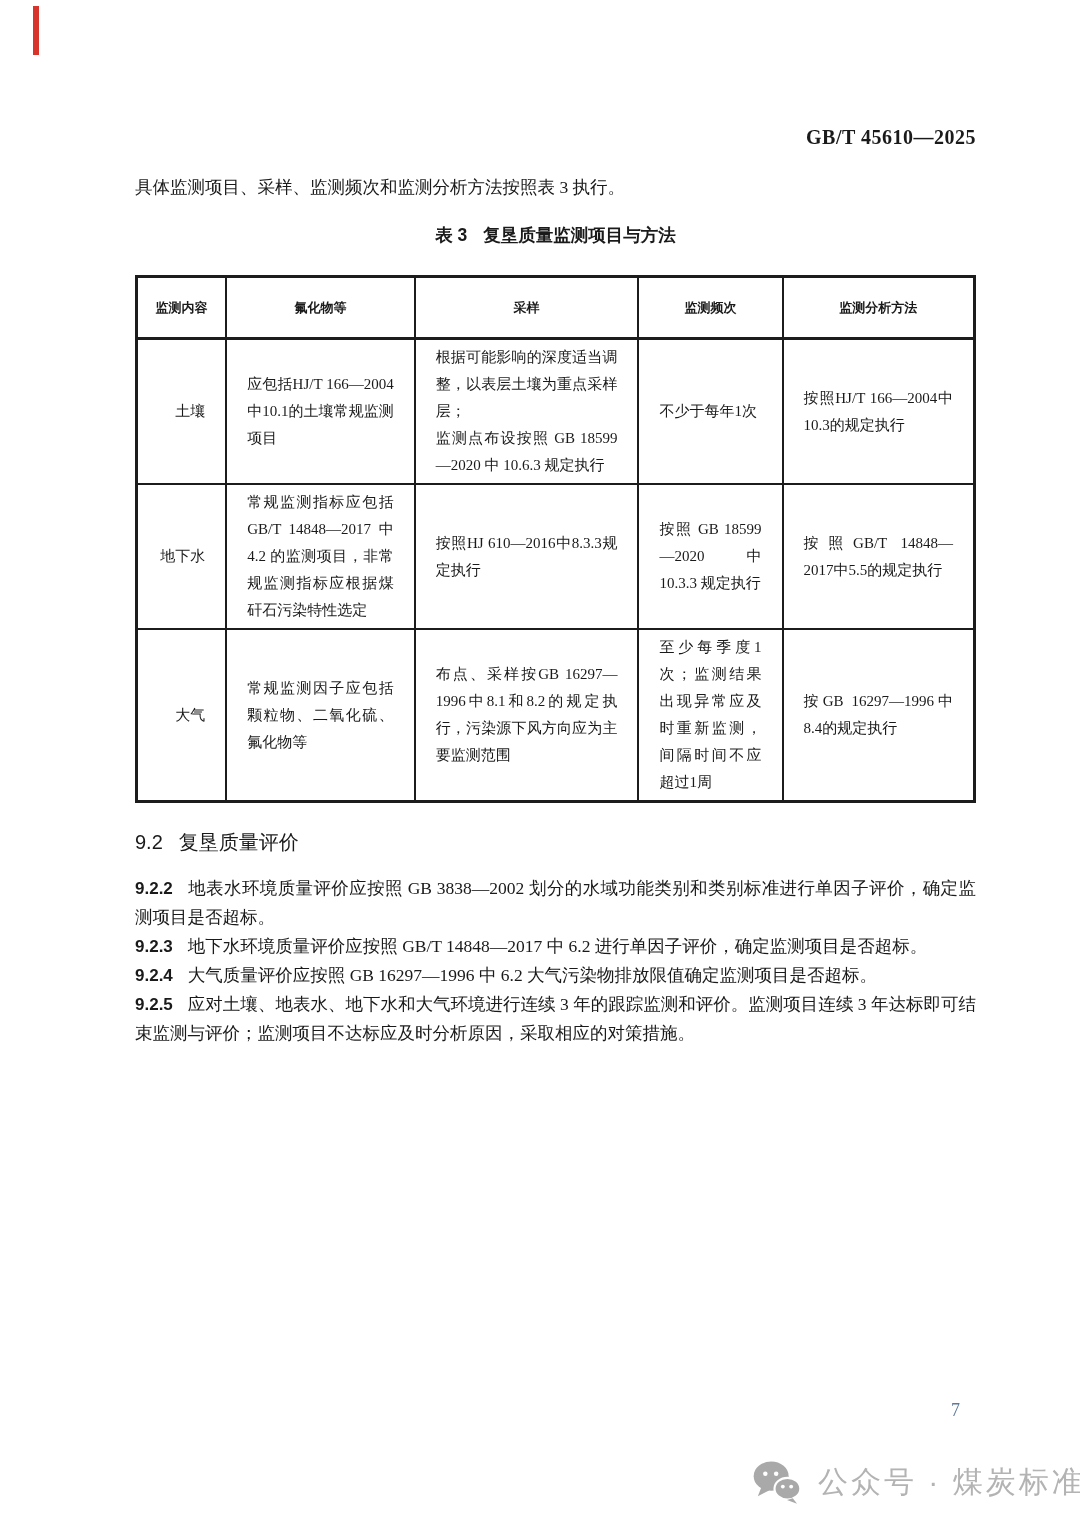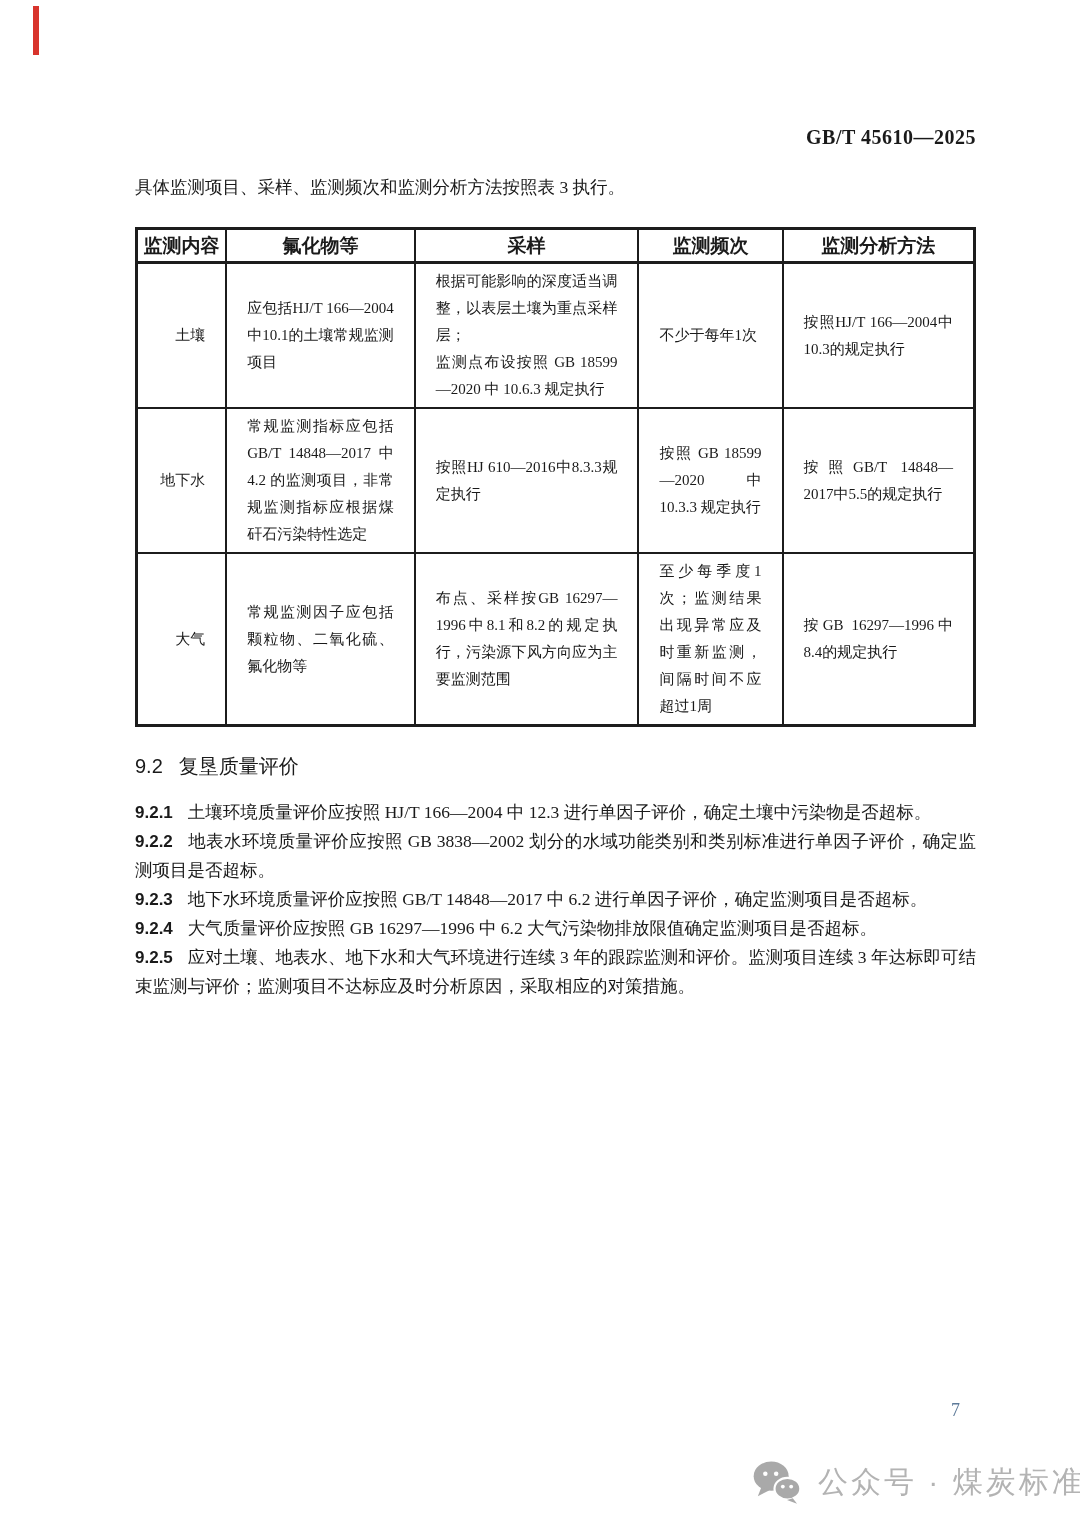--- a/index.html
+++ b/index.html
@@ -49,24 +49,24 @@
   table.monitor th, table.monitor td {
     border: 2px solid #1c1c1c;
     vertical-align: middle;
     font-size: 15px;
     line-height: 27px;
     padding: 4px 20px;
   }
   table.monitor thead th {
     border-bottom: 3px solid #1c1c1c;
     font-weight: bold;
-    font-size: 19px;
+    font-size: 13px;
     text-align: center;
     height: 34px;
-    padding: 2px 4px;
+    padding: 16px 4px;
     font-family: "Liberation Sans", "DejaVu Sans", sans-serif;
   }
   td.c-content { text-align: right; }
   td.c-text { text-align: justify; white-space: pre-line; }
   .section-heading {
     margin-top: 26px;
     font-weight: normal;
     font-size: 20px;
     font-family: "Liberation Sans", "DejaVu Sans", sans-serif;
   }
@@ -112,20 +112,23 @@
 <body>
 
 <div class="page">
   <div class="red-mark"></div>
 
   <div class="content">
     <div class="doc-number">GB/T 45610—2025</div>
 
     <p class="intro">具体监测项目、采样、监测频次和监测分析方法按照表 3 执行。</p>
 
+    <div class="table-caption">
+      <span class="cap-label">表 3</span><span class="cap-title">复垦质量监测项目与方法</span>
+    </div>
 
     <table class="monitor">
       <colgroup>
         <col style="width:10.7%">
         <col style="width:22.5%">
         <col style="width:26.7%">
         <col style="width:17.2%">
         <col style="width:22.9%">
       </colgroup>
       <thead>
@@ -161,21 +164,20 @@
           <td class="c-text">按GB 16297—1996中8.4的规定执行</td>
         </tr>
       </tbody>
     </table>
 
     <div class="section-heading">
       <span class="sec-num">9.2</span><span class="sec-title">复垦质量评价</span>
     </div>
 
     <div class="clauses">
-      <p><span class="clause-num">9.2.1</span><span>土壤环境质量评价应按照 HJ/T 166—2004 中 12.3 进行单因子评价，确定土壤中污染物是否超标。</span></p>
       <p><span class="clause-num">9.2.2</span><span>地表水环境质量评价应按照 GB 3838—2002 划分的水域功能类别和类别标准进行单因子评价，确定监测项目是否超标。</span></p>
       <p><span class="clause-num">9.2.3</span><span>地下水环境质量评价应按照 GB/T 14848—2017 中 6.2 进行单因子评价，确定监测项目是否超标。</span></p>
       <p><span class="clause-num">9.2.4</span><span>大气质量评价应按照 GB 16297—1996 中 6.2 大气污染物排放限值确定监测项目是否超标。</span></p>
       <p><span class="clause-num">9.2.5</span><span>应对土壤、地表水、地下水和大气环境进行连续 3 年的跟踪监测和评价。监测项目连续 3 年达标即可结束监测与评价；监测项目不达标应及时分析原因，采取相应的对策措施。</span></p>
     </div>
   </div>
 
   <div class="page-number">7</div>
 
   <div class="watermark">

